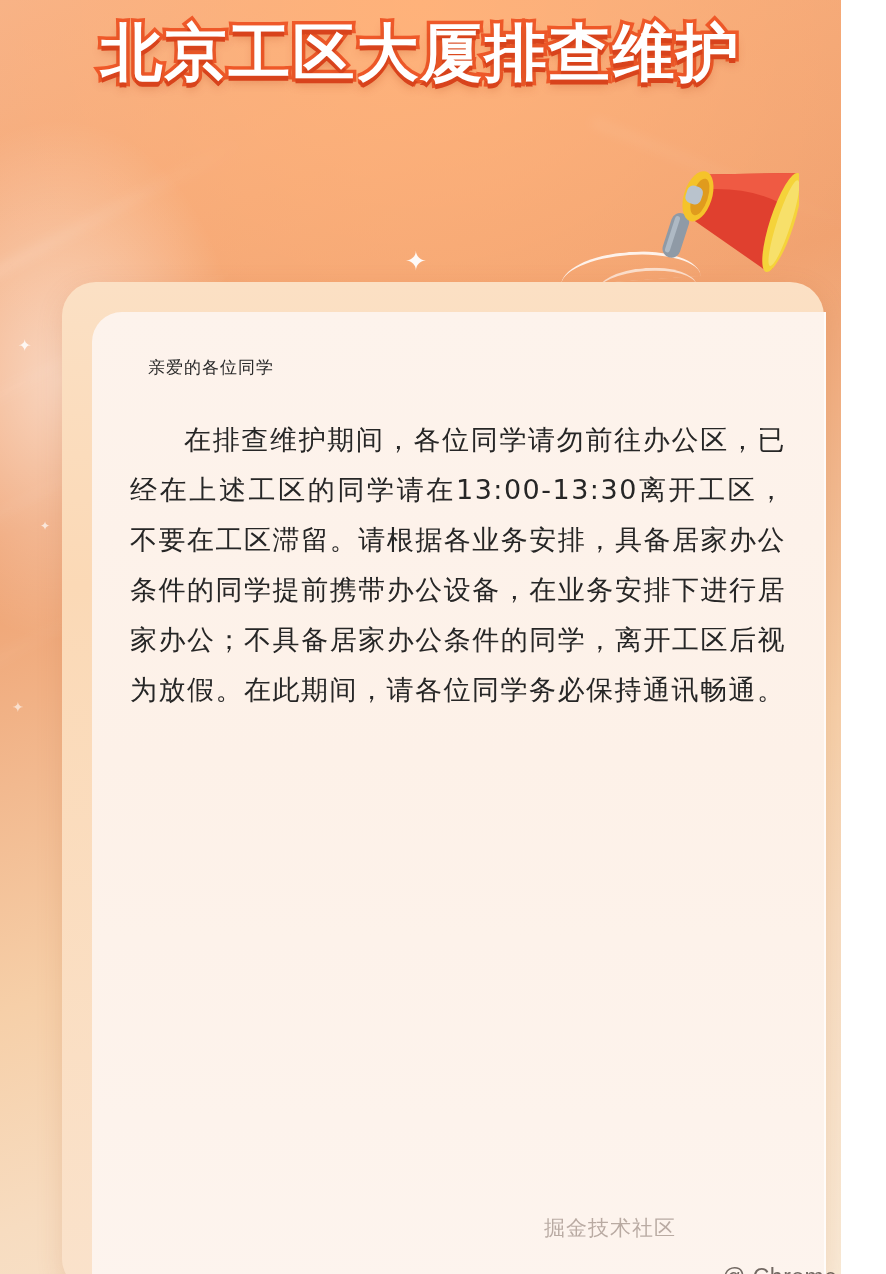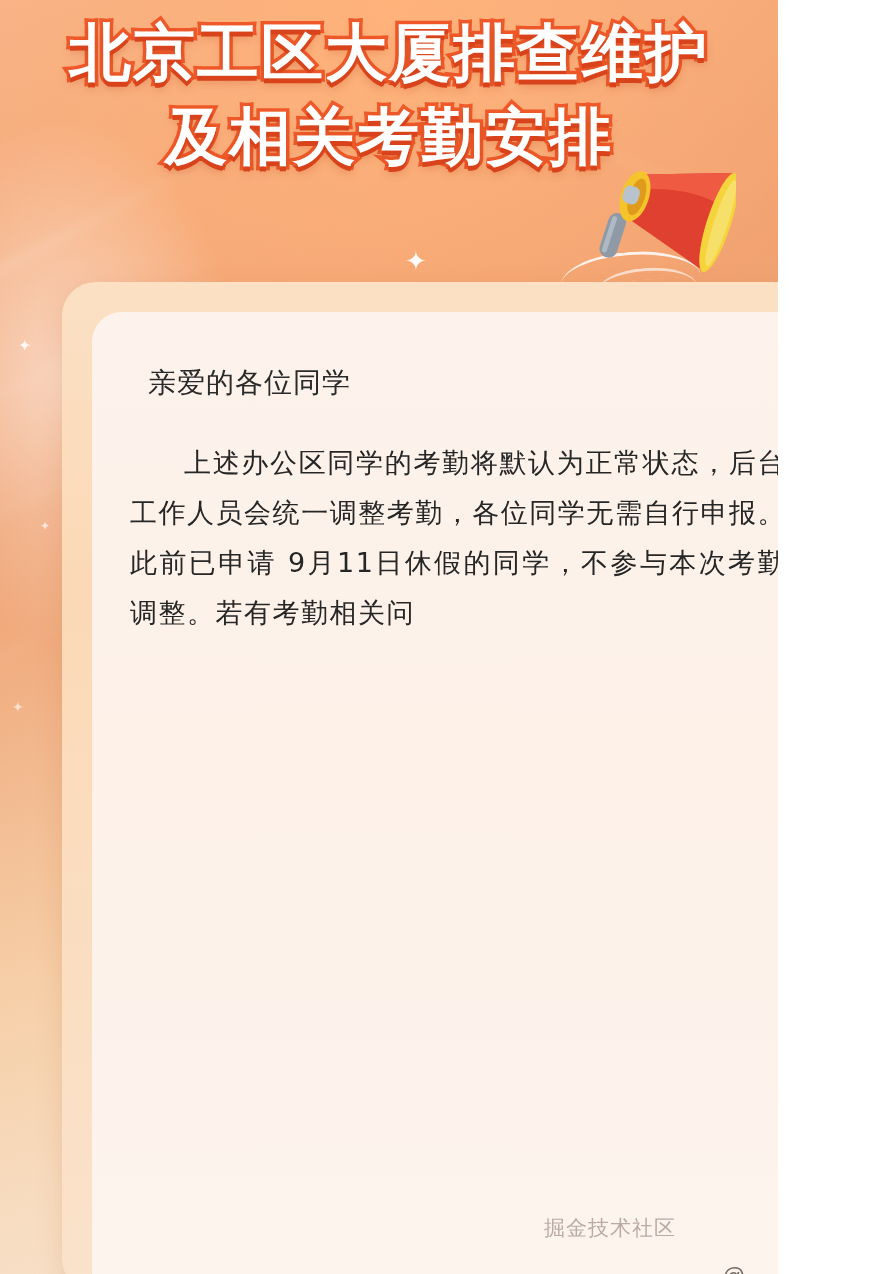--- a/index.html
+++ b/index.html
@@ -9,21 +9,21 @@
   body {
     width: 886px;
     height: 1274px;
     overflow: hidden;
     font-family: "Liberation Sans", sans-serif;
     background: #fff;
   }
 
   .poster {
     position: relative;
-    width: 778px;
+    width: 841px;
     height: 1274px;
     overflow: hidden;
     background:
       radial-gradient(120% 70% at 50% 0%, #ffb27a 0%, rgba(255,178,122,0) 55%),
       linear-gradient(160deg, #f6b38a 0%, #f3a878 18%, #efa06f 34%, #f2b98f 50%, #f6cfa8 64%, #f7dcc0 78%, #f9ead6 100%);
   }
 
   
   .streak {
     position: absolute;
@@ -131,24 +131,24 @@
   }
 
   .card-body {
     padding: 44px 40px 0 38px;
     box-sizing: border-box;
     height: 100%;
   }
 
   .salutation {
     font-family: "DejaVu Sans", "Liberation Sans", sans-serif;
-    font-size: 28px;
+    font-size: 17px;
     color: #2a2a2a;
     letter-spacing: 1px;
-    margin: 8px 0 36px 18px;
+    margin: 0 0 36px 18px;
   }
 
   .para {
     font-family: "DejaVu Sans", "Liberation Sans", sans-serif;
     font-size: 27px;
     line-height: 50px;
     color: #262626;
     letter-spacing: 1.5px;
     text-align: justify;
     text-justify: inter-ideograph;
@@ -186,21 +186,20 @@
 
   <div class="glow-left"></div>
   <div class="streak s1"></div>
   <div class="streak s2"></div>
   <div class="streak s3"></div>
   <div class="streak s4"></div>
   <div class="streak s5"></div>
 
   <div class="title-wrap">
     <div class="title-line l1">北京工区大厦排查维护</div>
-    <div class="title-line l2">及相关考勤安排</div>
   </div>
 
   <svg class="megaphone" viewBox="0 0 150 140" aria-hidden="true">
     <g transform="rotate(18 75 70)">
 
       <rect x="28" y="86" width="18" height="46" rx="9" fill="#8f9aa6"></rect>
       <rect x="31" y="90" width="5" height="38" rx="3" fill="#aeb9c4"></rect>
 
       <path d="M46 42 L128 14 Q140 10 140 24 L140 104 Q140 118 128 113 L46 88 Z" fill="#e0402f"></path>
       <path d="M46 42 L128 14 Q140 10 140 24 L140 50 Q100 36 46 58 Z" fill="#ef5a43"></path>
@@ -220,20 +219,20 @@
 
   <div class="sparkle k1">✦</div>
   <div class="sparkle k2">✦</div>
   <div class="sparkle k3">✦</div>
   <div class="sparkle k4">✦</div>
 
   <div class="card-outer"></div>
   <div class="card-inner">
     <div class="card-body">
       <div class="salutation">亲爱的各位同学</div>
-      <p class="para last">上述办公区同学的考勤将默认为正常状态，后台工作人员会统一调整考勤，各位同学无需自行申报。此前已申请 9月11日休假的同学，不参与本次考勤调整。若有考勤相关问</p>
+      <p class="para">在排查维护期间，各位同学请勿前往办公区，已经在上述工区的同学请在13:00-13:30离开工区，不要在工区滞留。请根据各业务安排，具备居家办公条件的同学提前携带办公设备，在业务安排下进行居家办公；不具备居家办公条件的同学，离开工区后视为放假。在此期间，请各位同学务必保持通讯畅通。</p>
     </div>
   </div>
 
   <div class="wm-juejin">掘金技术社区</div>
   <div class="wm-chrome">@ Chrome</div>
 
 </div>
 
 </body></html>

